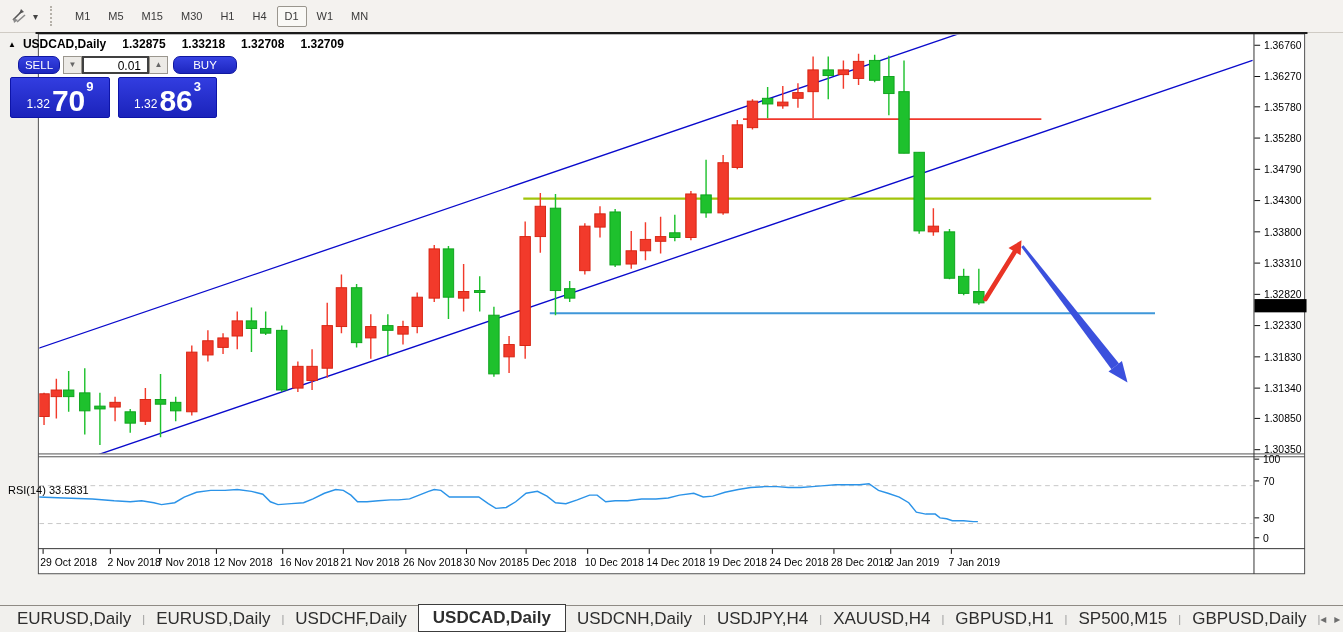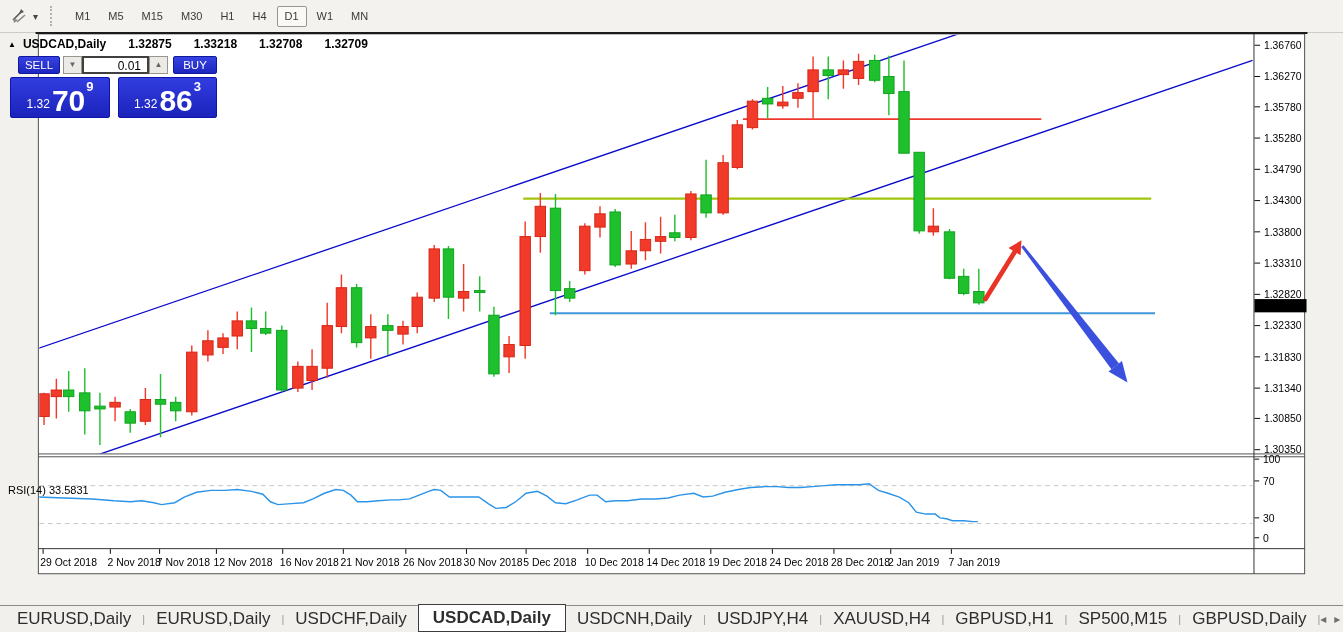--- a/index.html
+++ b/index.html
@@ -17,30 +17,30 @@
       font-family:"Liberation Sans",sans-serif;font-size:11px;color:#3a3a3a;cursor:pointer;border-radius:2px;}
   .tf.active{background:#faf9f6;border:1px solid #9a968e;}
 
   
   #chart-svg{position:absolute;left:0;top:32px;}
   #chart-svg text{font-family:"Liberation Sans",sans-serif;font-size:11px;fill:#000;}
 
   
   .chart-header{position:absolute;left:8px;top:37px;display:flex;align-items:center;font-size:12px;font-weight:700;color:#000;}
   .collapse{font-size:8px;margin-right:7px;}
-  .chart-header .num{margin-left:22px;font-weight:700;}
+  .chart-header .num{margin-left:16px;font-weight:700;}
 
   
   .trade-panel{position:absolute;left:10px;top:56px;width:208px;}
   .tp-row1{position:relative;height:18px;}
-  .btn-blue{position:absolute;top:0;height:18px;border:1px solid #1018a0;border-radius:2px;
+  .btn-blue{position:absolute;top:0;height:18px;border:1px solid #1018a0;border-radius:7px;
             background:linear-gradient(#3642e2,#1d26bf);color:#fff;font-family:"Liberation Sans",sans-serif;
             font-size:11.5px;font-weight:400;cursor:pointer;padding:0;}
   .sell-btn{left:8px;width:42px;}
-  .buy-btn{left:163px;width:44px;}
+  .buy-btn{left:163px;width:64px;}
   .spin{position:absolute;top:0;width:19px;height:18px;background:#eceae6;border:1px solid #9a968e;
         color:#666;font-size:8px;line-height:16px;text-align:center;cursor:pointer;padding:0;box-sizing:border-box;}
   .spin.down{left:53px;}
   .spin.up{left:139px;}
   .vol{position:absolute;left:72px;top:0;width:67px;height:18px;background:#fff;border:2px solid #404040;
        box-sizing:border-box;font-size:12px;color:#000;text-align:right;padding:1px 6px 0 0;cursor:text;}
   .tp-row2{position:relative;height:41px;margin-top:3px;}
   .price-box{position:absolute;top:0;height:41px;border:1px solid #0d14a8;border-radius:2px;
              background:linear-gradient(#323de0,#1b23bb);color:#fff;display:flex;align-items:flex-end;
              justify-content:center;padding-bottom:3px;box-sizing:border-box;cursor:pointer;}

